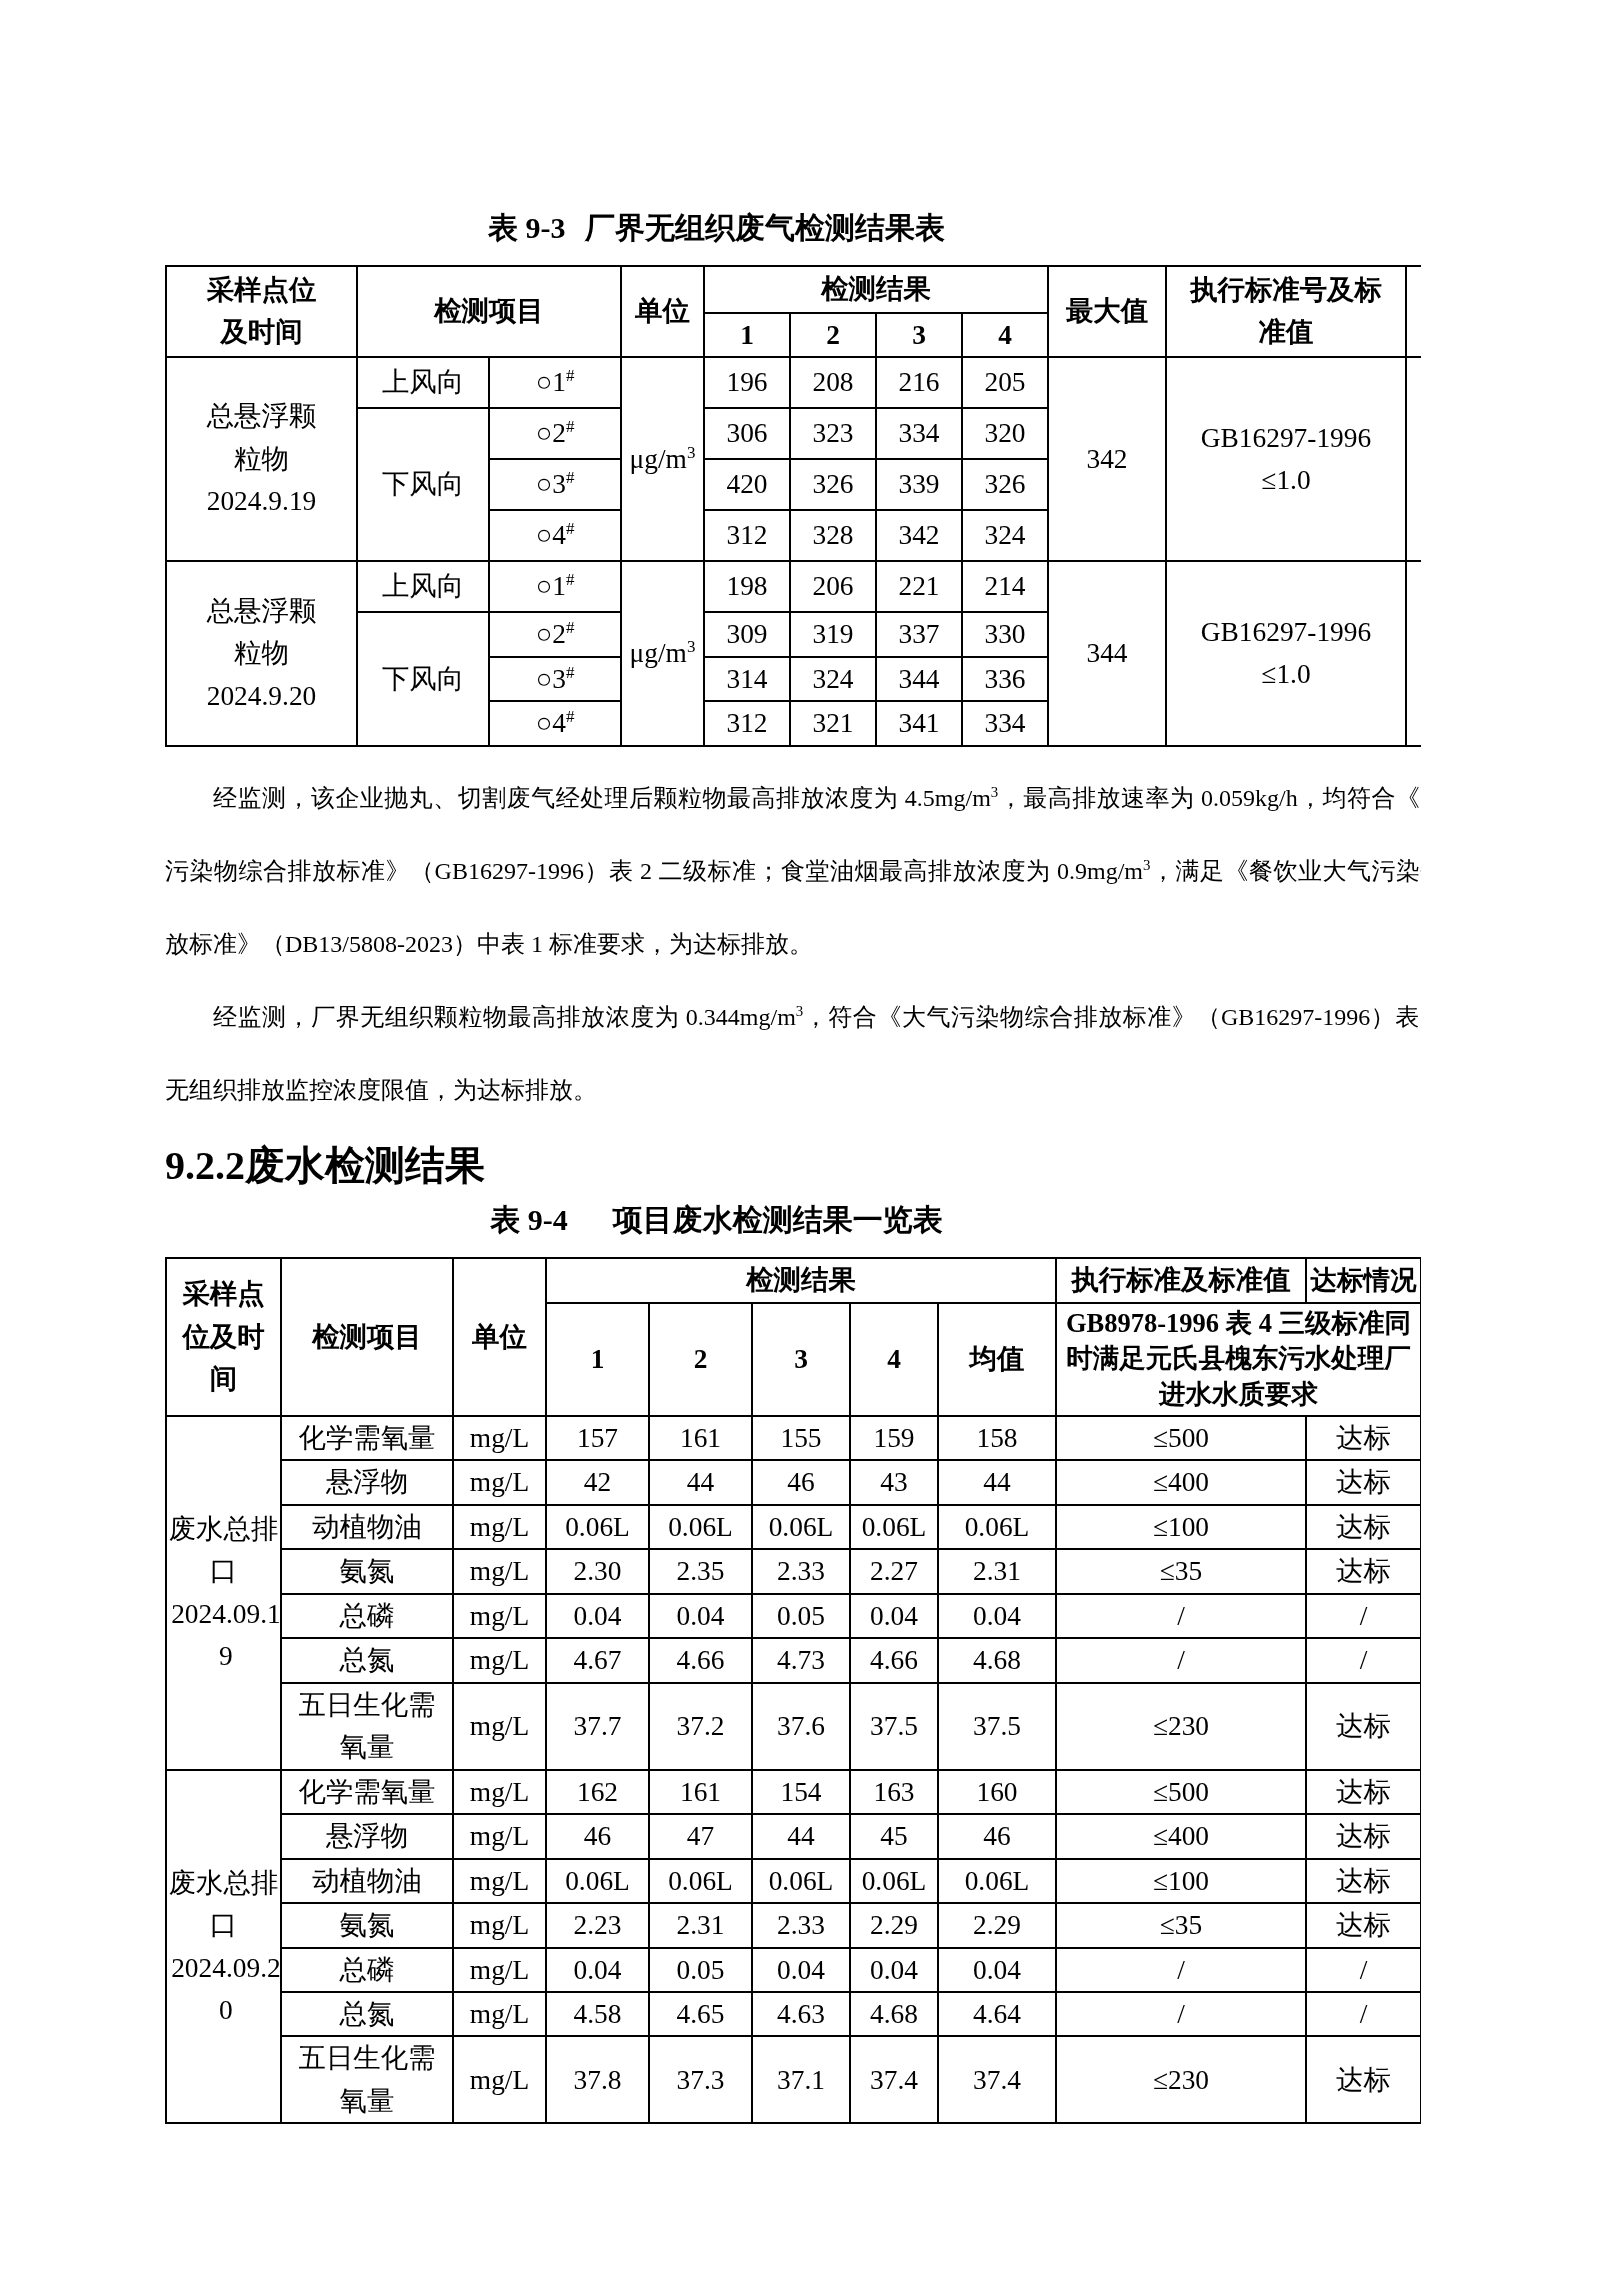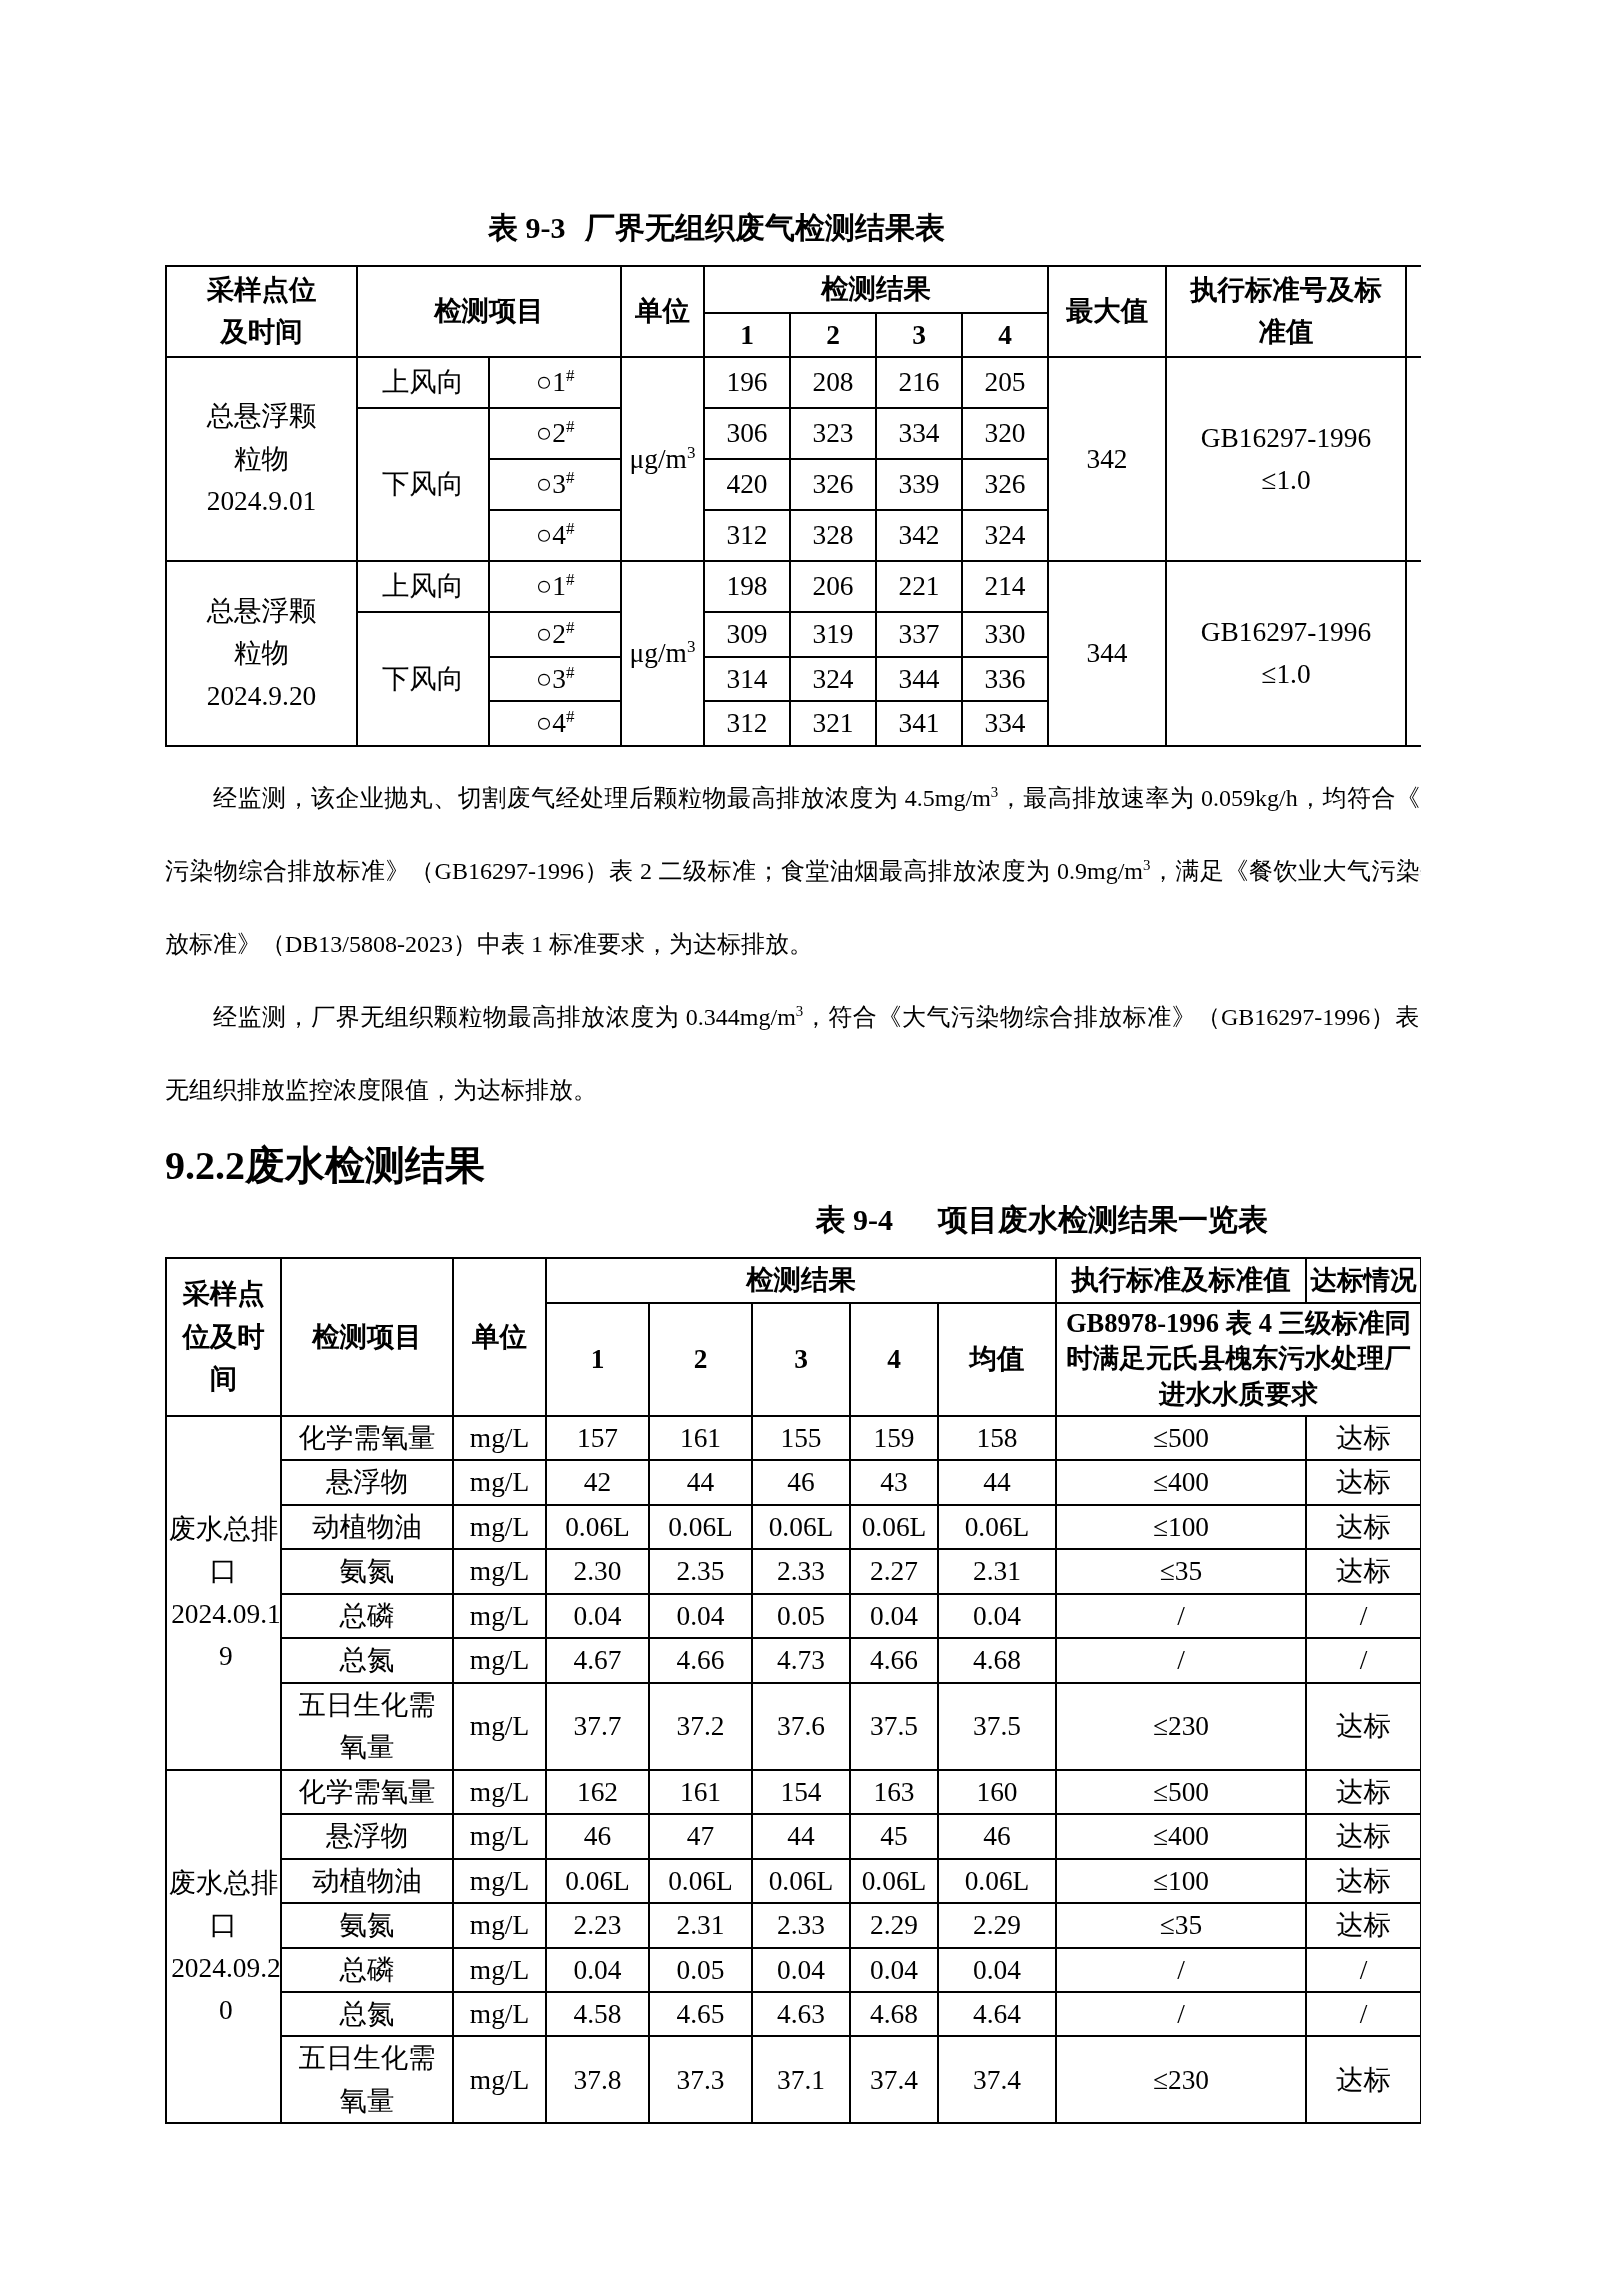--- a/index.html
+++ b/index.html
@@ -42,21 +42,21 @@
 
   sup { font-size:0.62em; vertical-align:super; line-height:0; }
 
   .para {
     font-size:24px; line-height:73px;
     text-align:justify;
     width:1304px;
   }
   .indent { text-indent:2em; }
   .sec-heading { font-size:40px; font-weight:bold; line-height:61px; margin:7.8px 0 3.9px 0; }
-  .t2-wrap { margin-top:2px;text-align:right; }
+  .t2-wrap { margin-top:2px; }
 </style>
 </head>
 <body>
 
 <div class="page">
 
   <div class="tbl-title">
     <span>表 9-3</span><span class="gap-sm">厂界无组织废气检测结果表</span>
   </div>
 
@@ -93,21 +93,21 @@
       <tr class="hd h44">
         <td>1</td>
         <td>2</td>
         <td>3</td>
         <td>4</td>
       </tr>
 
       <tr class="r52">
         <td rowspan="4">
           <div class="w4">总悬浮颗粒物</div>
-          <div>2024.9.01</div>
+          <div>2024.9.19</div>
         </td>
         <td>上风向</td>
         <td><span>○1</span><sup>#</sup></td>
         <td rowspan="4"><span>μg/m</span><sup>3</sup></td>
         <td>196</td>
         <td>208</td>
         <td>216</td>
         <td>205</td>
         <td rowspan="4">342</td>
         <td rowspan="4">

